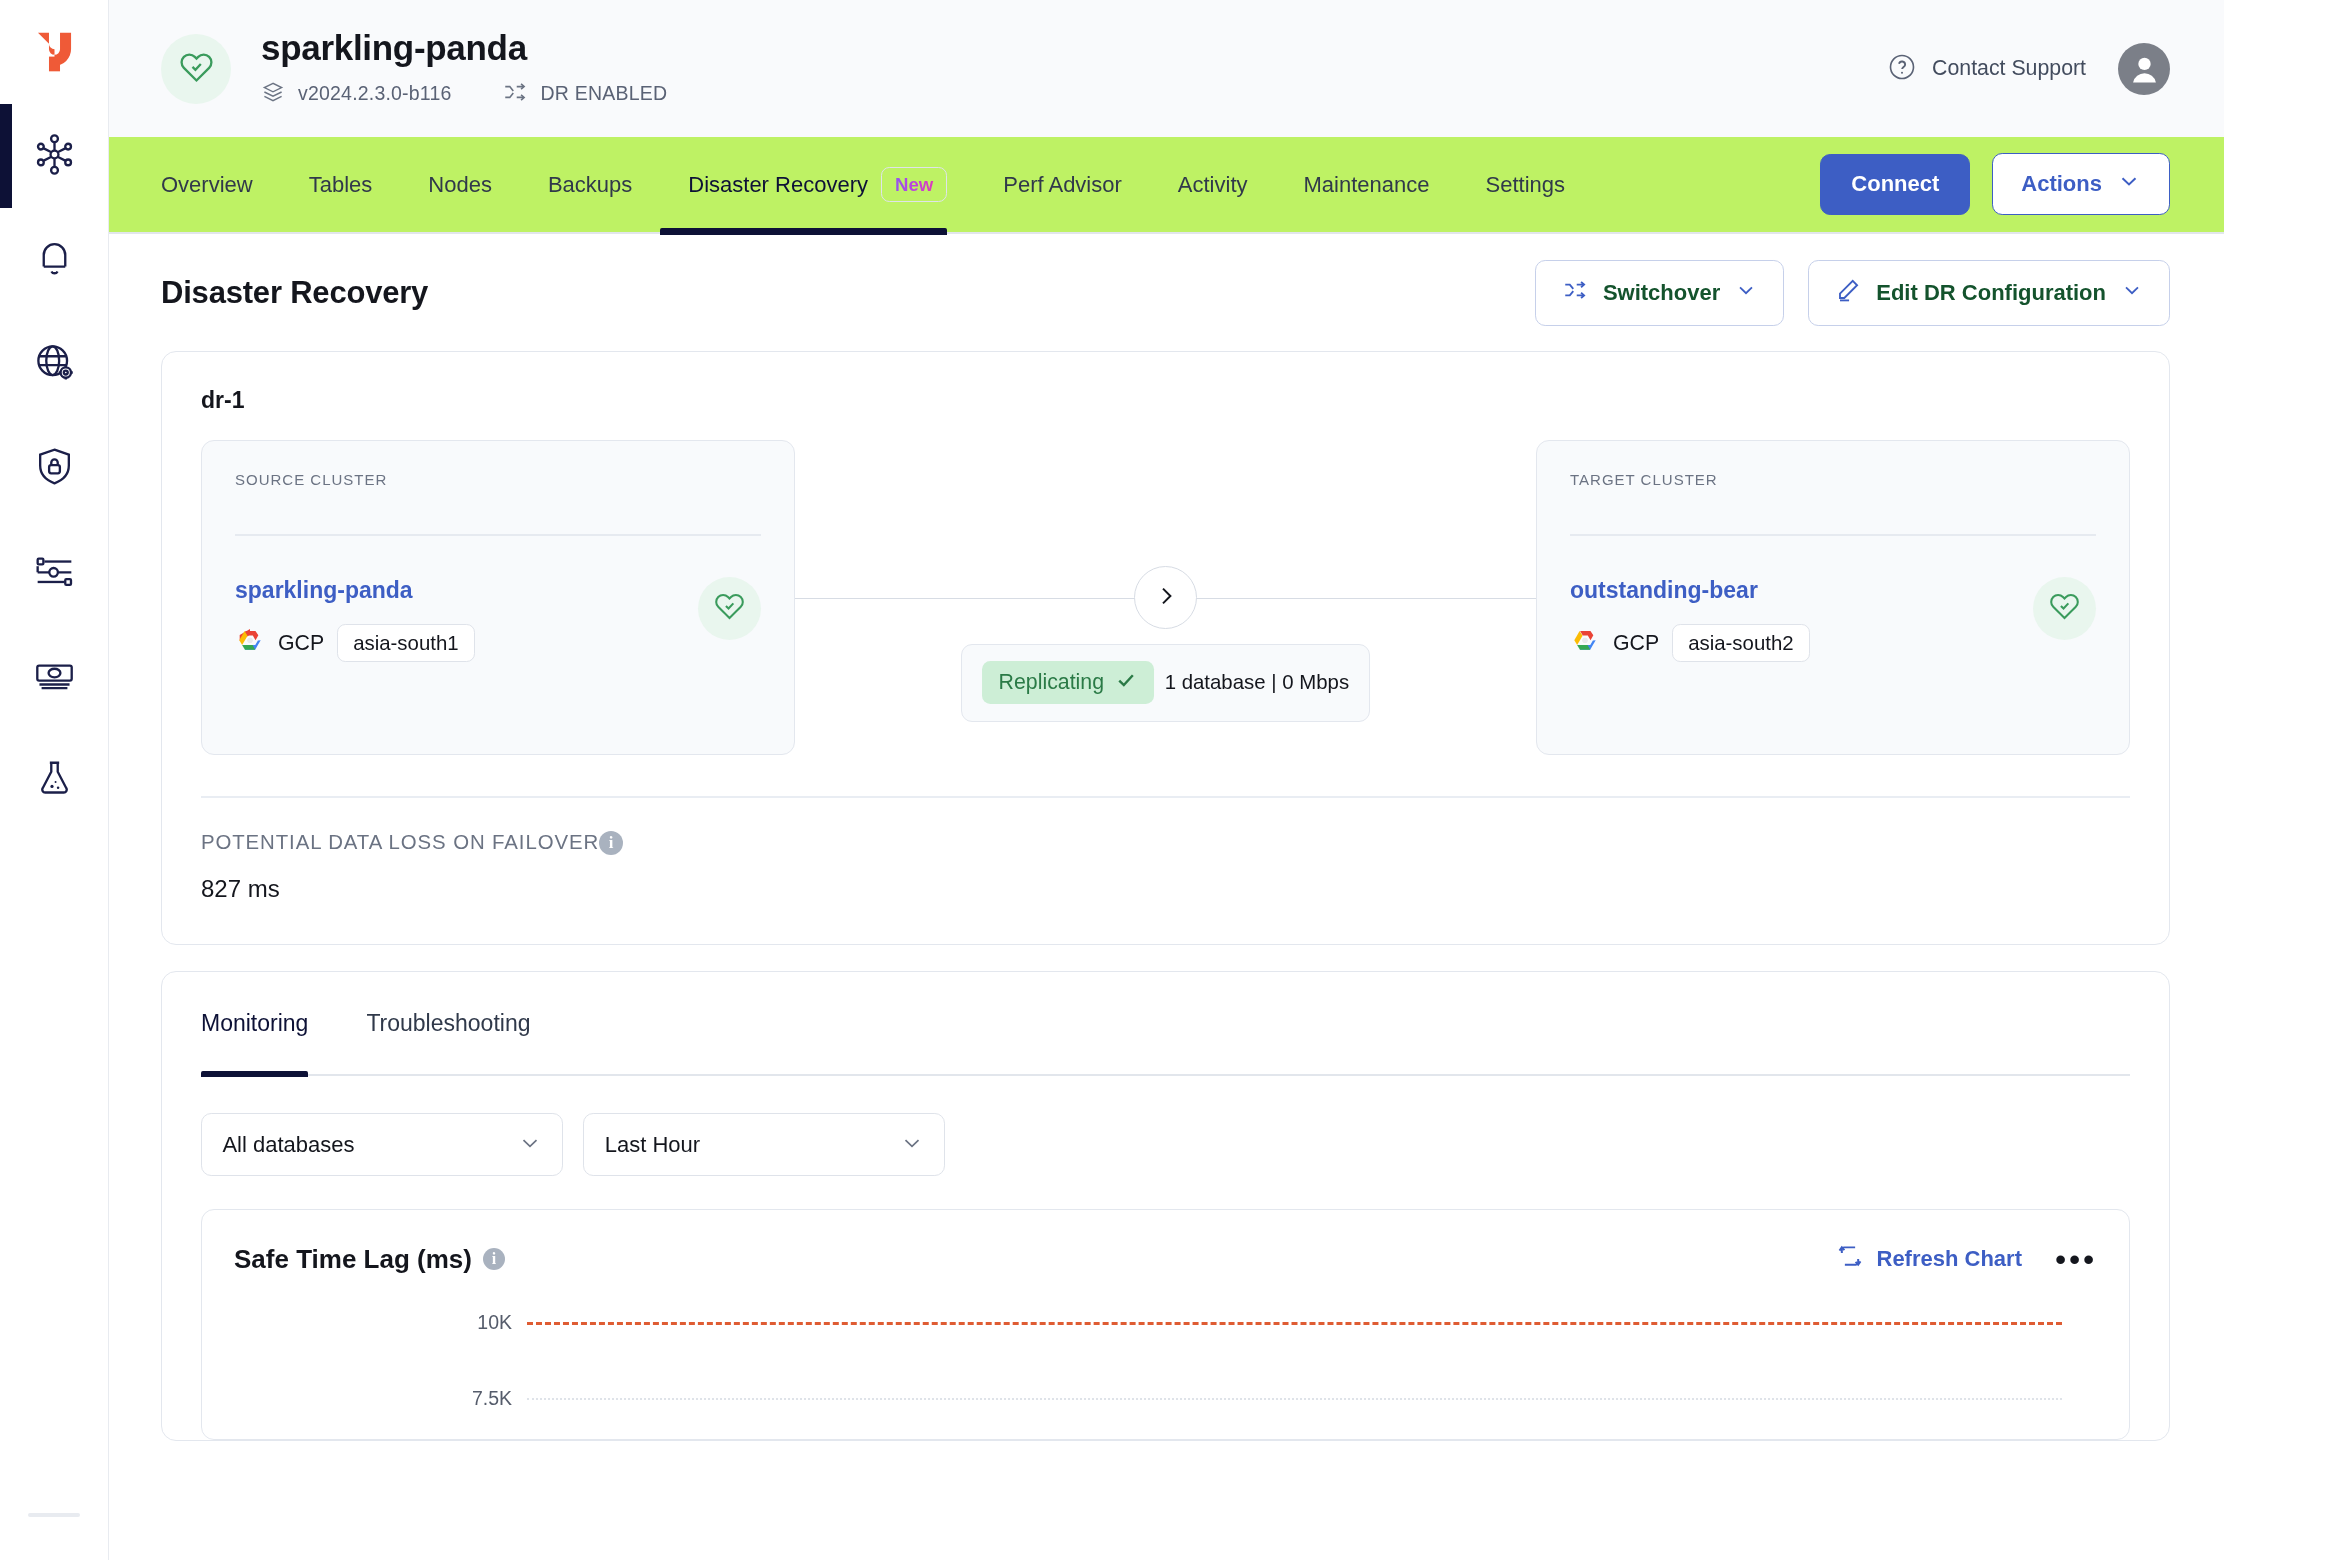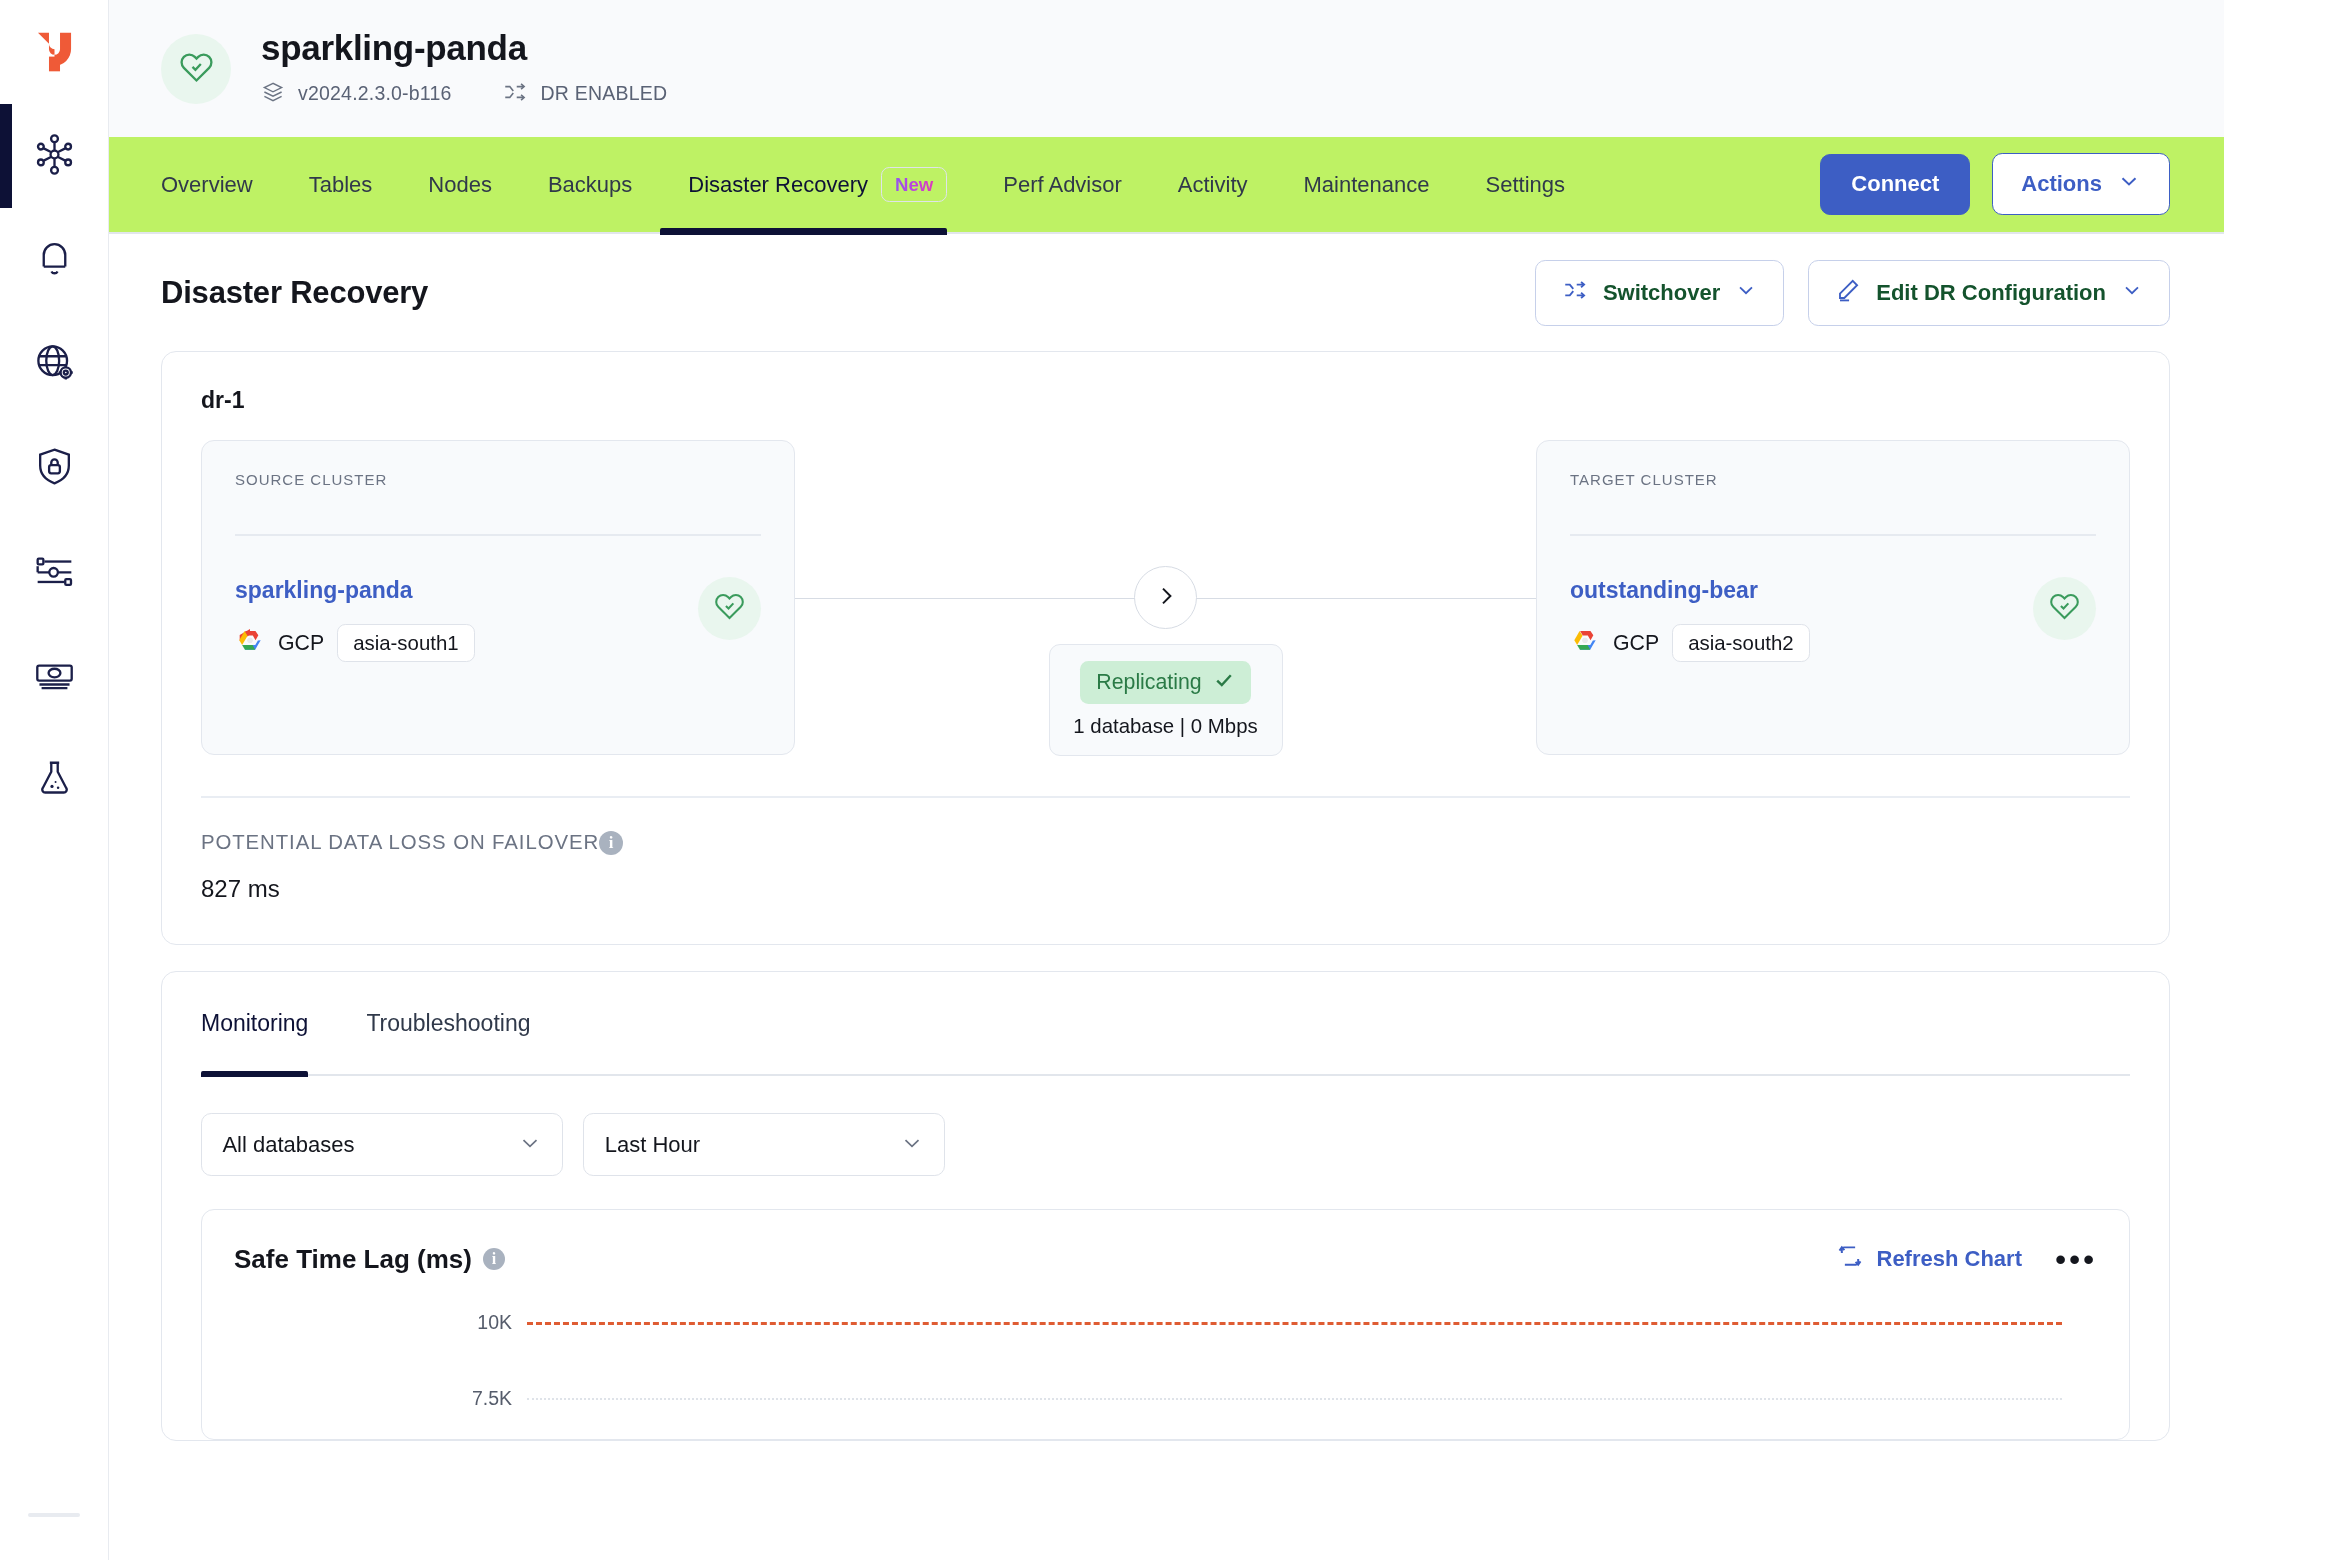--- a/index.html
+++ b/index.html
@@ -129,21 +129,21 @@
   }
   .link-wrap { flex:1; position: relative; height: 100%; display:flex; align-items:center; justify-content:center; }
   .link-line { position:absolute; left:0; right:0; top: 50%; height:1.9px; background:#d7dce4; }
   .arrow-node {
     width: 63px; height: 63px; border-radius:50%; background:#fff; border:1.9px solid #d7dce4;
     display:flex; align-items:center; justify-content:center; position:relative; z-index:2;
   }
   .repl-box {
     position:absolute; top: calc(50% + 46px); left:50%; transform: translateX(-50%);
     border:1.9px solid #e3e7ee; border-radius: 11px; background:#f8fafc;
-    padding: 16.7px 20.4px; display:flex; flex-direction:column; align-items:center; gap: 11px;
+    padding: 16.7px 20.4px; display:flex; align-items:center; gap: 11px;
     min-width: 234px; z-index: 2;
   }
   .repl-chip {
     background:#cdeed6; color:#2a7a46; border-radius: 8.3px;
     padding: 7.4px 16.7px; font-size: 21.3px; display:flex; align-items:center; gap: 11px;
   }
   .repl-sub { font-size: 20.4px; color:#14161d; white-space:nowrap; }
   .card-rule { height:1.9px; background:#e9edf3; margin-top: 41px; }
   .pdl-label { display:flex; align-items:center; gap:0; margin-top: 33px; }
   .pdl-label .t { font-size: 20.4px; color:#6b7383; letter-spacing: 0.9px; }
@@ -295,20 +295,38 @@
           <span class="txt">v2024.2.3.0-b116</span>
           <span class="gap"></span>
           <span>
             <svg width="26" height="26" viewBox="0 0 24 24" fill="none" stroke="#6b7383" stroke-width="1.5">
               <path d="M3 7h4.2l3.2 4M3 17h4.2l3.2-4"></path>
               <path d="M13.6 7H20M13.6 17H20"></path>
               <path d="M17.6 4.6 20.4 7l-2.8 2.4M17.6 14.6 20.4 17l-2.8 2.4"></path>
             </svg>
           </span>
           <span class="txt">DR ENABLED</span>
+        </div>
+      </div>
+      <div class="topbar-right">
+        <div class="contact-support">
+          <span>
+            <svg width="30" height="30" viewBox="0 0 24 24" fill="none" stroke="#5a6275" stroke-width="1.3">
+              <circle cx="12" cy="12" r="9.2"></circle>
+              <path d="M9.6 9.4a2.5 2.5 0 0 1 4.9.7c0 1.7-2.4 2-2.4 3.5" stroke-width="1.5"></path>
+              <circle cx="12" cy="16.6" r=".8" fill="#5a6275" stroke="none"></circle>
+            </svg>
+          </span>
+          <span class="txt">Contact Support</span>
+        </div>
+        <div class="avatar">
+          <svg width="37" height="37" viewBox="0 0 24 24">
+            <circle cx="12" cy="9" r="4" fill="#ffffff"></circle>
+            <path d="M4.6 21a7.6 7.6 0 0 1 14.8 0Z" fill="#ffffff"></path>
+          </svg>
         </div>
       </div>
     </header>
 
     <div class="tabbar">
       <div class="tabs">
         <div class="tab">
             <span>Overview</span>
           </div>
         <div class="tab">

